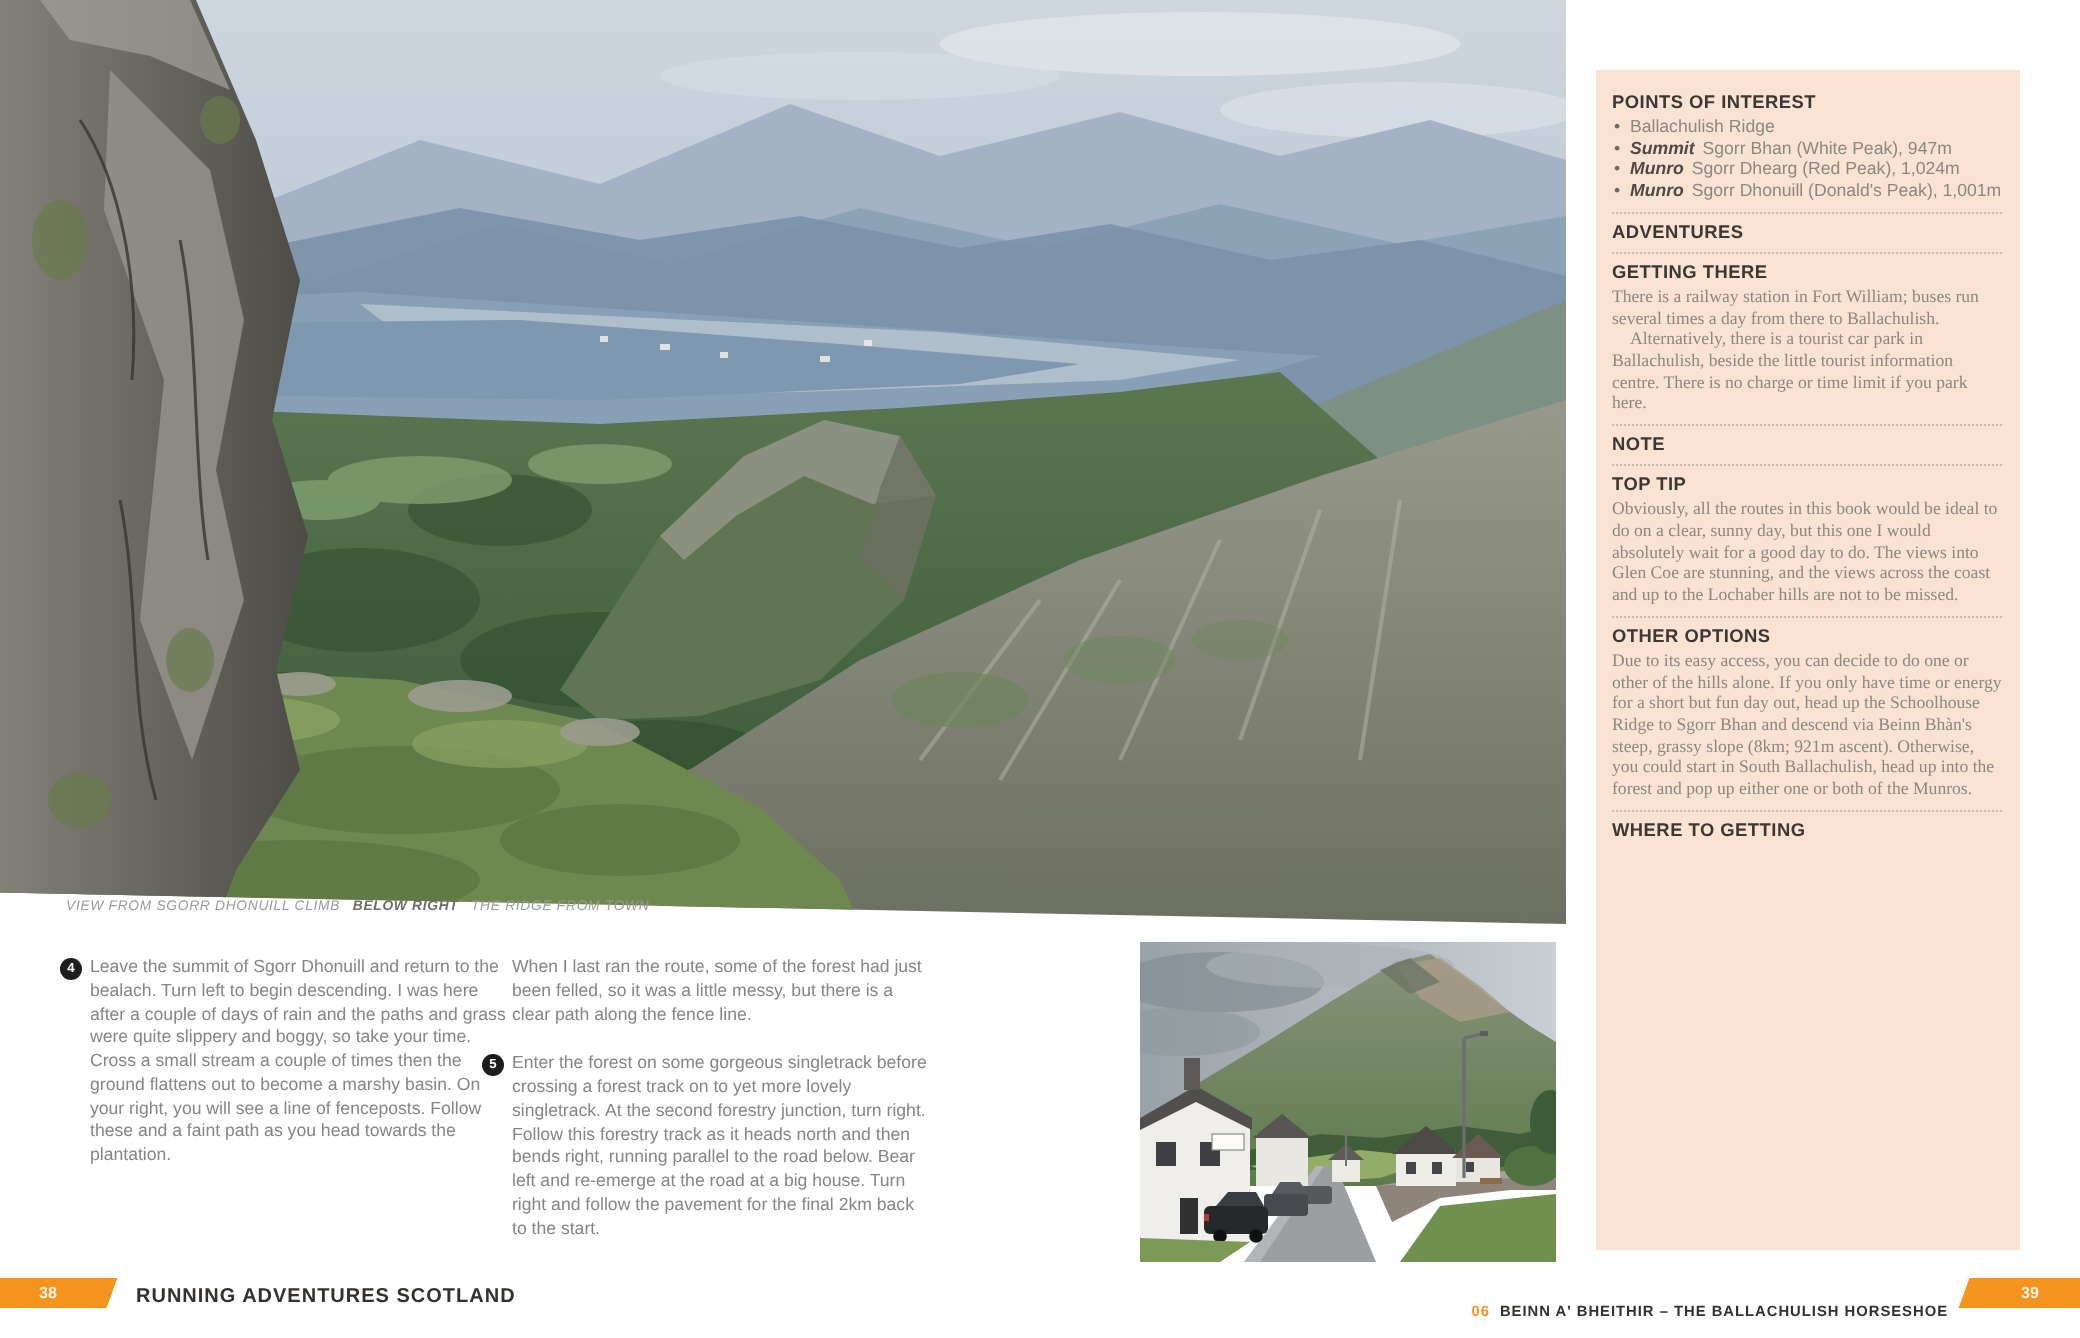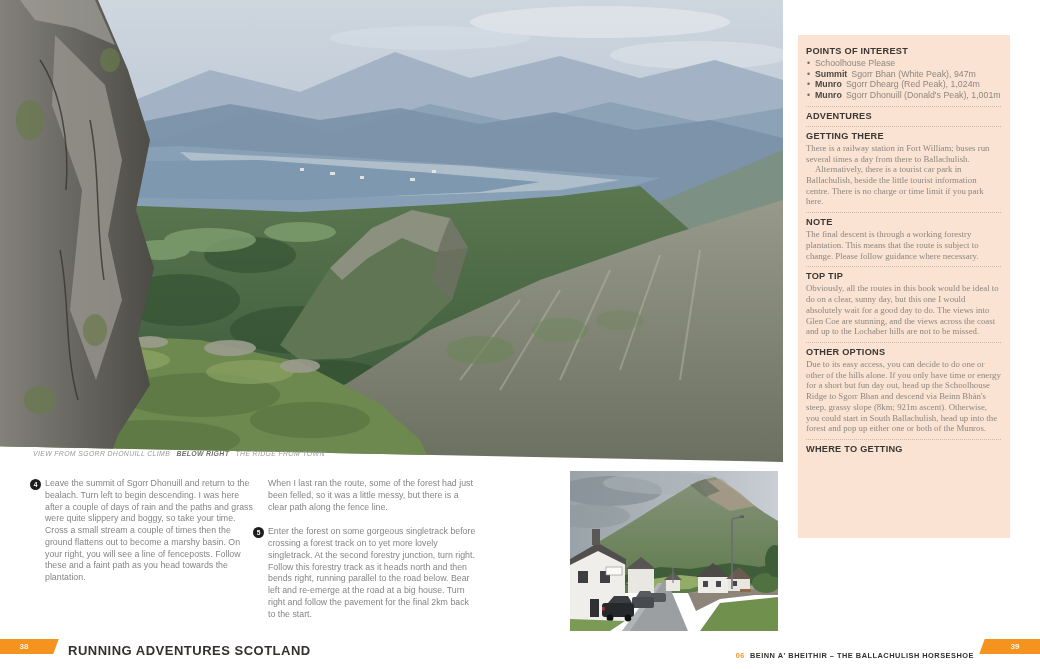--- a/index.html
+++ b/index.html
@@ -12,51 +12,51 @@
   .main-photo svg{display:block;}
 
   
   .caption{position:absolute;left:33px;top:450px;width:460px;font-size:6.9px;letter-spacing:.35px;
            color:#9a9a98;font-style:italic;}
   .caption .cap-bold{font-weight:700;color:#6d6d6b;font-style:italic;margin:0 4px;}
 
   
   .col{position:absolute;top:478px;width:209px;font-size:8.8px;line-height:1.34;color:#858585;}
   .col-left{left:45px;}
-  .col-mid{left:268px;}
+  .col-mid{left:256px;}
   .col p{margin:0 0 13px 0;}
   .step{position:relative;}
   .step-num{position:absolute;left:-15px;top:1px;width:11px;height:11px;border-radius:50%;
             background:#1d1d1d;color:#ffffff;font-size:6.6px;font-weight:700;line-height:11px;
             text-align:center;}
 
   
   .photo-2{position:absolute;left:570px;top:471px;width:208px;height:160px;overflow:hidden;}
   .photo-2 svg{display:block;}
 
   
-  .sidebar{position:absolute;left:798px;top:35px;width:212px;height:503px;background:#fae3d2;
+  .sidebar{position:absolute;left:798px;top:35px;width:212px;height:590px;background:#fae3d2;
            box-sizing:border-box;padding:11px 9px 8px 8px;overflow:hidden;}
   .sidebar h3{margin:0 0 2px 0;font-size:9.2px;letter-spacing:.25px;color:#3b3734;font-weight:700;}
   .sidebar p{margin:0;font-size:8.8px;line-height:1.22;color:#8d8781;font-family:Liberation Serif, serif;}
   .sidebar p.indent{text-indent:9px;}
   .sidebar ul{margin:0;padding:0;list-style:none;}
   .sidebar li{position:relative;padding-left:9px;font-size:8.8px;line-height:1.22;color:#8d8781;}
   .sidebar li::before{content:"\2022";position:absolute;left:1px;top:0;color:#6f6a65;}
   .sidebar .b{font-weight:700;color:#4d4946;}
-  .sidebar .b:not(:empty){margin-right:4px;}
+  .sidebar .b:not(:empty){margin-right:4px;font-style:italic;}
   .divider{border-top:1px dotted #cdb8a6;margin:5px 0 4px 0;height:0;}
 
   
   .footer-badge{position:absolute;top:639px;height:15px;background:#f5931f;transform:skewX(-20deg);}
   .badge-left{left:-8px;width:64px;}
   .badge-right{right:-8px;width:66px;}
   .footer-badge span{display:block;transform:skewX(20deg);color:rgba(255,255,255,.88);
                      font-size:8px;font-weight:700;line-height:15px;text-align:center;}
-  .footer-title-left{position:absolute;left:68px;top:643px;font-size:13px;font-weight:700;
+  .footer-title-left{position:absolute;left:68px;top:643px;font-size:10px;font-weight:700;
                      letter-spacing:.5px;color:#33302d;}
   .footer-title-right{position:absolute;right:66px;top:651px;font-size:7.4px;font-weight:700;
                       letter-spacing:.5px;color:#33302d;white-space:nowrap;}
   .footer-title-right .num{color:#f5931f;margin-right:5px;}
 </style>
 </head>
 <body>
 
 <div class="page">
 
@@ -242,21 +242,21 @@
       <rect x="170" y="118" width="11" height="3" fill="#8a6a4a"></rect>
       <path d="M0,148 L55,150 L40,160 L0,160 Z" fill="#7b9a55"></path>
     </svg>
   </div>
 
   <div class="sidebar">
 
     <div>
       <h3>POINTS OF INTEREST</h3>
       <ul>
-        <li><span class="b"></span><span>Schoolhouse Please</span></li>
+        <li><span class="b"></span><span>Ballachulish Ridge</span></li>
         <li><span class="b">Summit</span><span>Sgorr Bhan (White Peak), 947m</span></li>
         <li><span class="b">Munro</span><span>Sgorr Dhearg (Red Peak), 1,024m</span></li>
         <li><span class="b">Munro</span><span>Sgorr Dhonuill (Donald's Peak), 1,001m</span></li>
       </ul>
       <div class="divider"></div>
     </div>
 
     <div>
       <h3>ADVENTURES</h3>
       <div class="divider"></div>
@@ -264,21 +264,20 @@
 
     <div>
       <h3>GETTING THERE</h3>
       <p>There is a railway station in Fort William; buses run several times a day from there to Ballachulish.</p>
       <p class="indent">Alternatively, there is a tourist car park in Ballachulish, beside the little tourist information centre. There is no charge or time limit if you park here.</p>
       <div class="divider"></div>
     </div>
 
     <div>
       <h3>NOTE</h3>
-      <p>The final descent is through a working forestry plantation. This means that the route is subject to change. Please follow guidance where necessary.</p>
       <div class="divider"></div>
     </div>
 
     <div>
       <h3>TOP TIP</h3>
       <p>Obviously, all the routes in this book would be ideal to do on a clear, sunny day, but this one I would absolutely wait for a good day to do. The views into Glen Coe are stunning, and the views across the coast and up to the Lochaber hills are not to be missed.</p>
       <div class="divider"></div>
     </div>
 
     <div>

